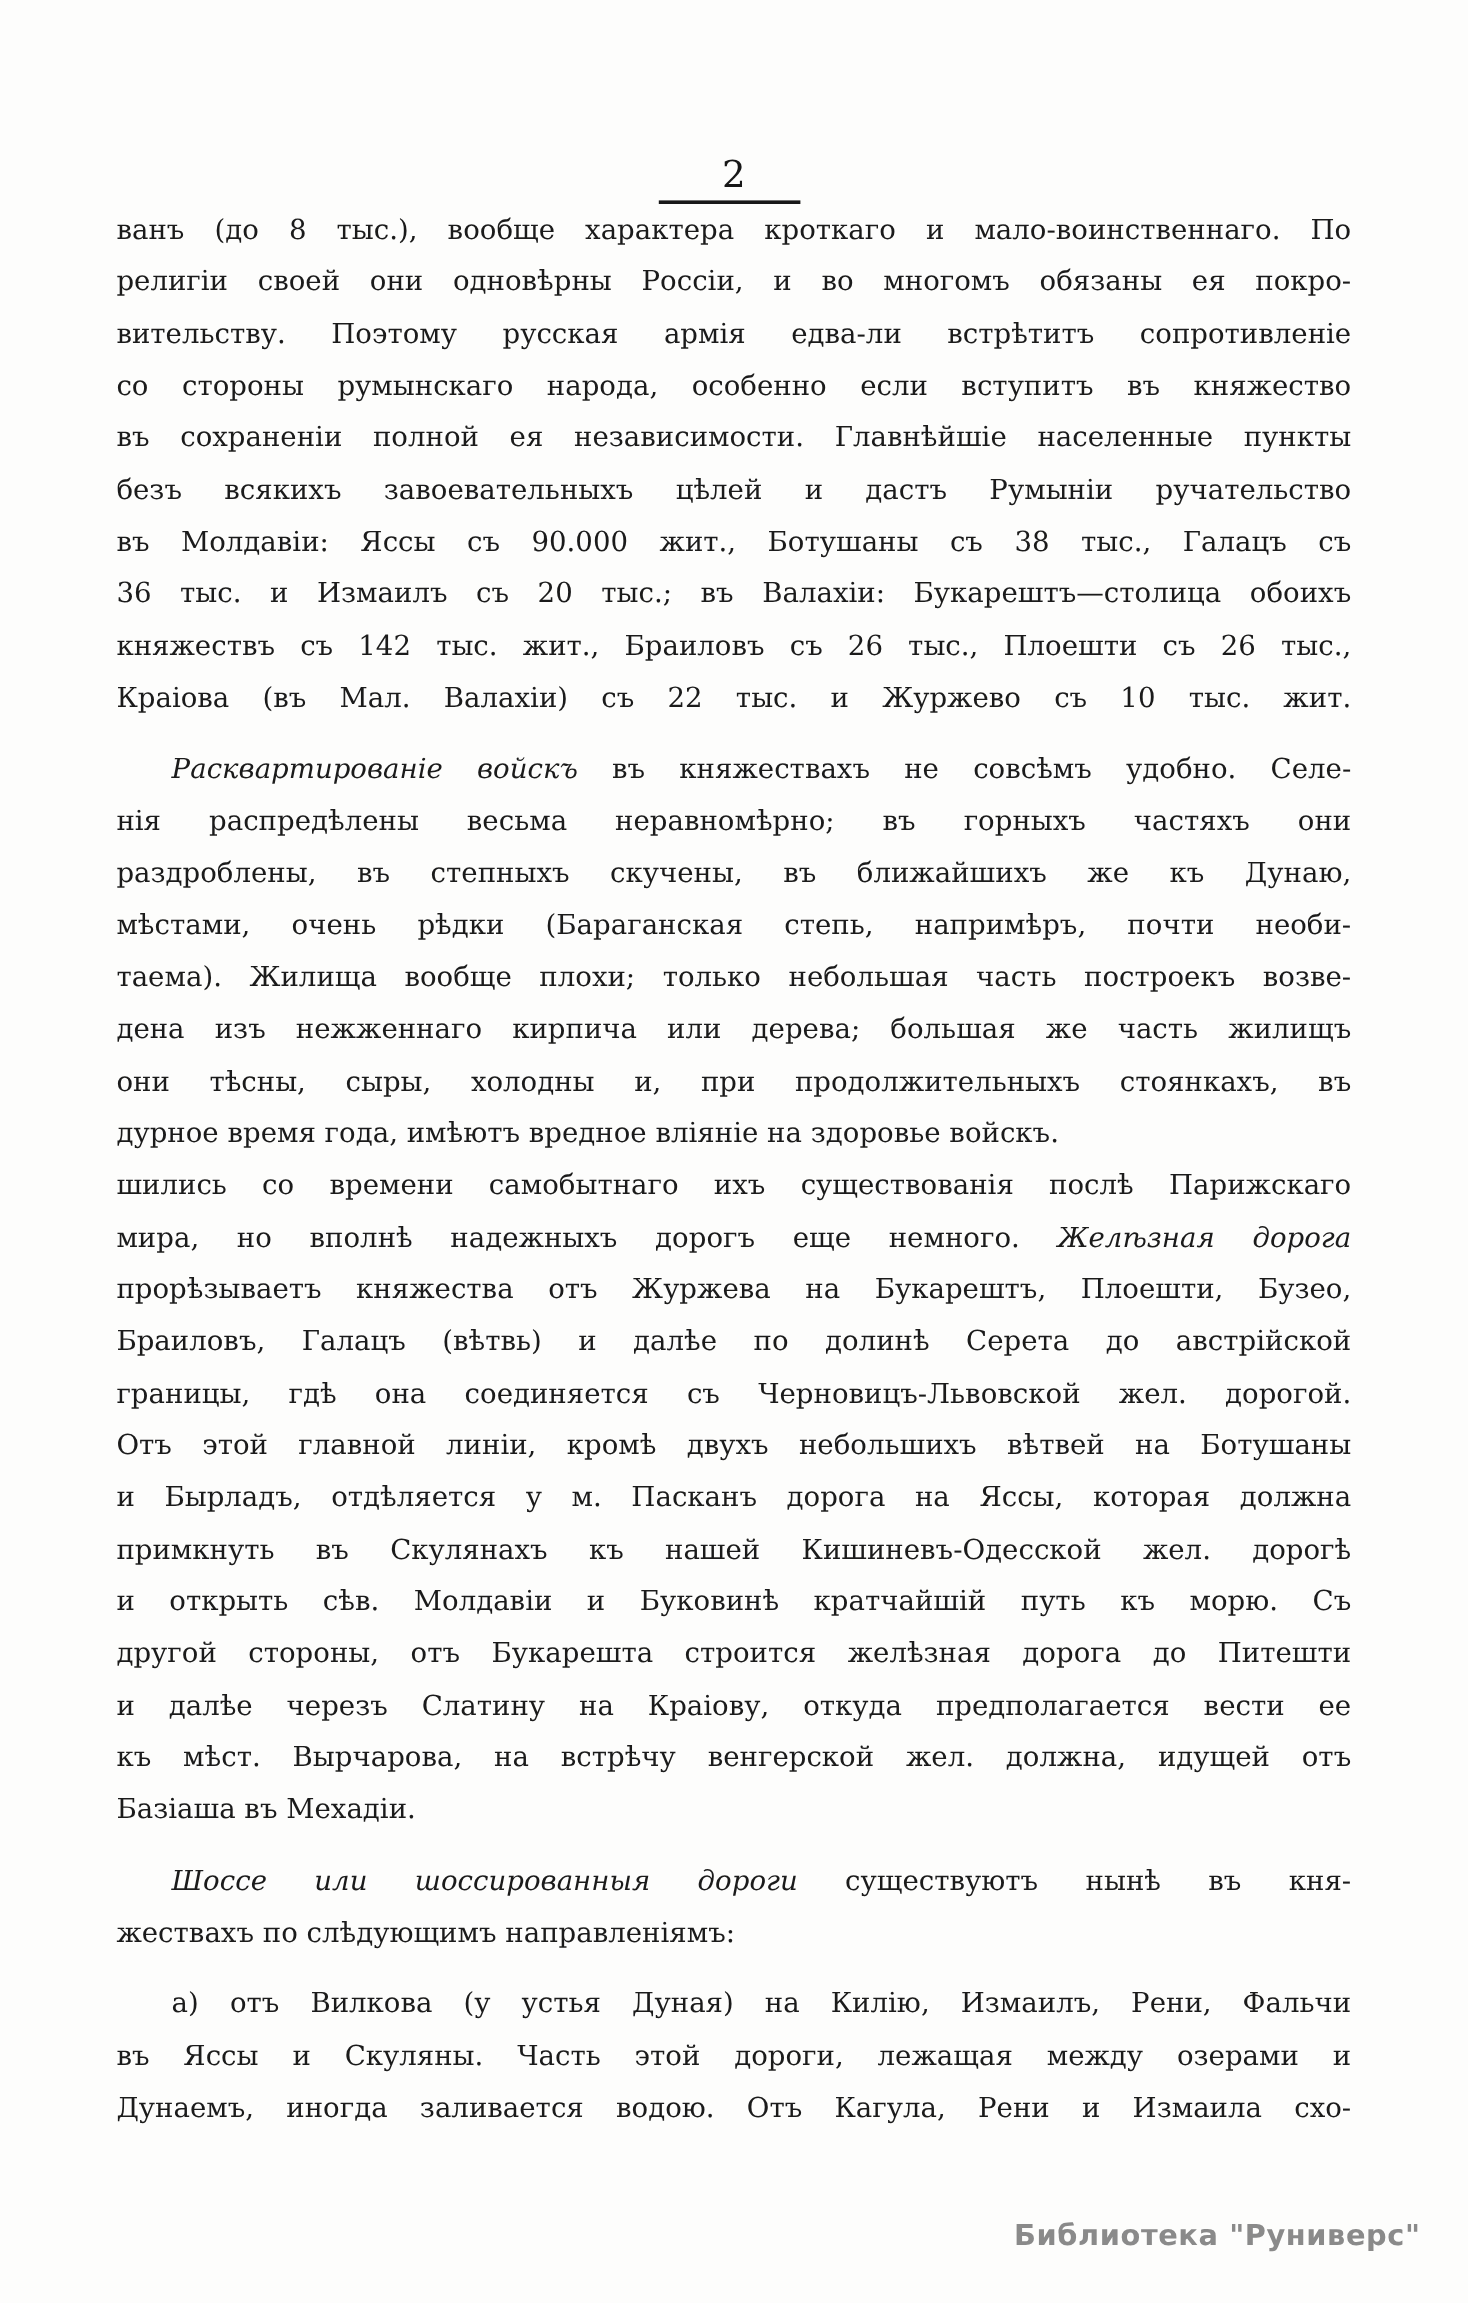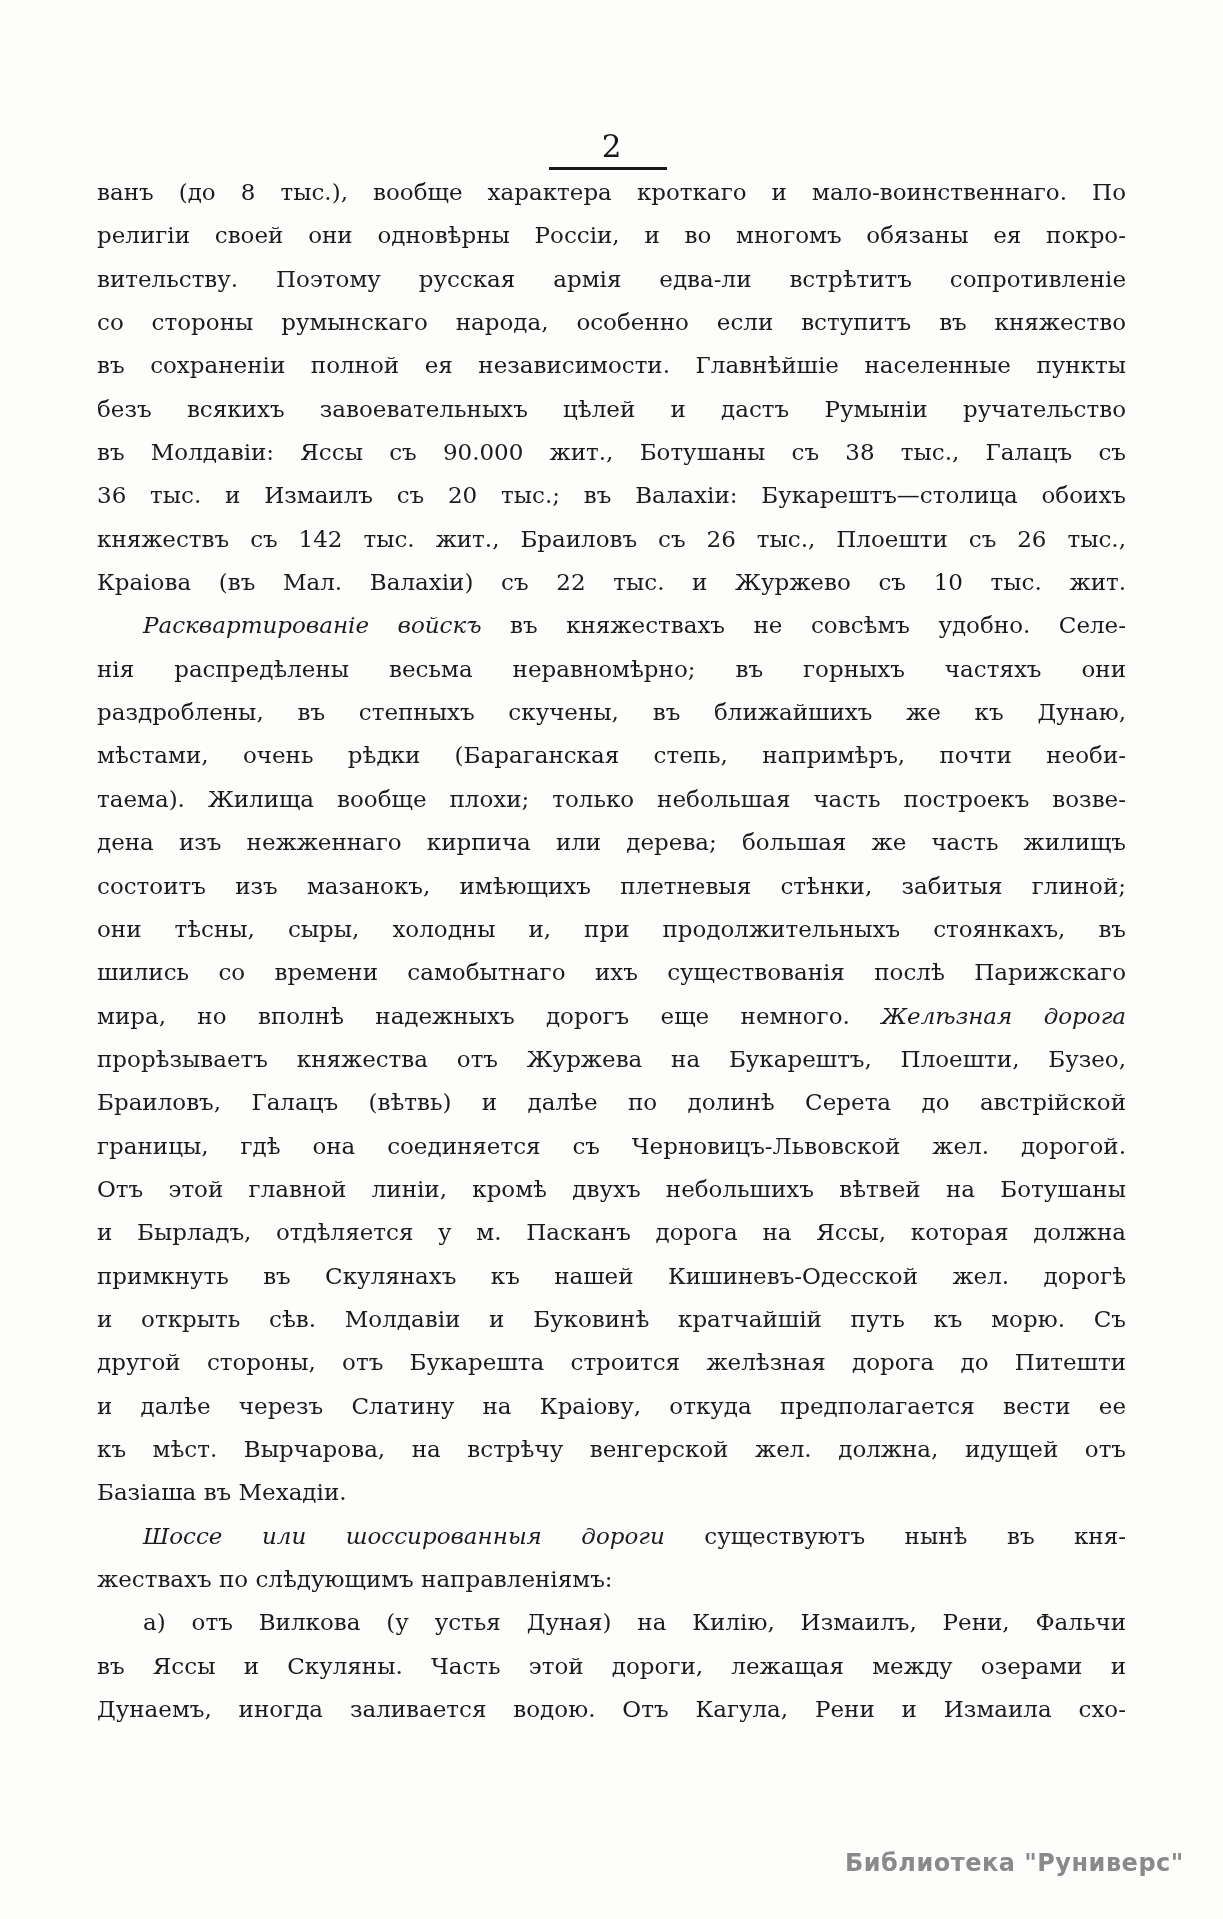--- a/index.html
+++ b/index.html
@@ -44,20 +44,21 @@
     height: 43.35px;
     line-height: 43.35px;
     text-align: left;
   }
   .line.justify {
     text-align: justify;
     text-align-last: justify;
   }
   .line.indent {
     text-indent: 46px;
+    margin-top: 16px;
   }
   .italic {
     font-style: italic;
   }
   .watermark {
     position: absolute;
     top: 1849px;
     left: 845px;
     font-family: "DejaVu Sans", sans-serif;
     font-size: 24px;
@@ -85,22 +86,22 @@
       <div class="line justify"><span>въ Молдавіи: Яссы съ 90.000 жит., Ботушаны съ 38 тыс., Галацъ съ</span></div>
       <div class="line justify"><span>36 тыс. и Измаилъ съ 20 тыс.; въ Валахіи: Букарештъ—столица обоихъ</span></div>
       <div class="line justify"><span>княжествъ съ 142 тыс. жит., Браиловъ съ 26 тыс., Плоешти съ 26 тыс.,</span></div>
       <div class="line justify"><span>Краіова (въ Мал. Валахіи) съ 22 тыс. и Журжево съ 10 тыс. жит.</span></div>
       <div class="line indent justify"><span class="italic">Расквартированіе войскъ</span><span> въ княжествахъ не совсѣмъ удобно. Селе-</span></div>
       <div class="line justify"><span>нія распредѣлены весьма неравномѣрно; въ горныхъ частяхъ они</span></div>
       <div class="line justify"><span>раздроблены, въ степныхъ скучены, въ ближайшихъ же къ Дунаю,</span></div>
       <div class="line justify"><span>мѣстами, очень рѣдки (Бараганская степь, напримѣръ, почти необи-</span></div>
       <div class="line justify"><span>таема). Жилища вообще плохи; только небольшая часть построекъ возве-</span></div>
       <div class="line justify"><span>дена изъ нежженнаго кирпича или дерева; большая же часть жилищъ</span></div>
-      <div class="line justify"><span>состоитъ изъ мазанокъ, имѣющихъ плетневыя стѣнки, забитыя глиной;</span></div>
       <div class="line justify"><span>они тѣсны, сыры, холодны и, при продолжительныхъ стоянкахъ, въ</span></div>
+      <div class="line"><span>дурное время года, имѣютъ вредное вліяніе на здоровье войскъ.</span></div>
       <div class="line justify"><span>шились со времени самобытнаго ихъ существованія послѣ Парижскаго</span></div>
       <div class="line justify"><span>мира, но вполнѣ надежныхъ дорогъ еще немного. </span><span class="italic">Желѣзная дорога</span></div>
       <div class="line justify"><span>прорѣзываетъ княжества отъ Журжева на Букарештъ, Плоешти, Бузео,</span></div>
       <div class="line justify"><span>Браиловъ, Галацъ (вѣтвь) и далѣе по долинѣ Серета до австрійской</span></div>
       <div class="line justify"><span>границы, гдѣ она соединяется съ Черновицъ-Львовской жел. дорогой.</span></div>
       <div class="line justify"><span>Отъ этой главной линіи, кромѣ двухъ небольшихъ вѣтвей на Ботушаны</span></div>
       <div class="line justify"><span>и Бырладъ, отдѣляется у м. Пасканъ дорога на Яссы, которая должна</span></div>
       <div class="line justify"><span>примкнуть въ Скулянахъ къ нашей Кишиневъ-Одесской жел. дорогѣ</span></div>
       <div class="line justify"><span>и открыть сѣв. Молдавіи и Буковинѣ кратчайшій путь къ морю. Съ</span></div>
       <div class="line justify"><span>другой стороны, отъ Букарешта строится желѣзная дорога до Питешти</span></div>

